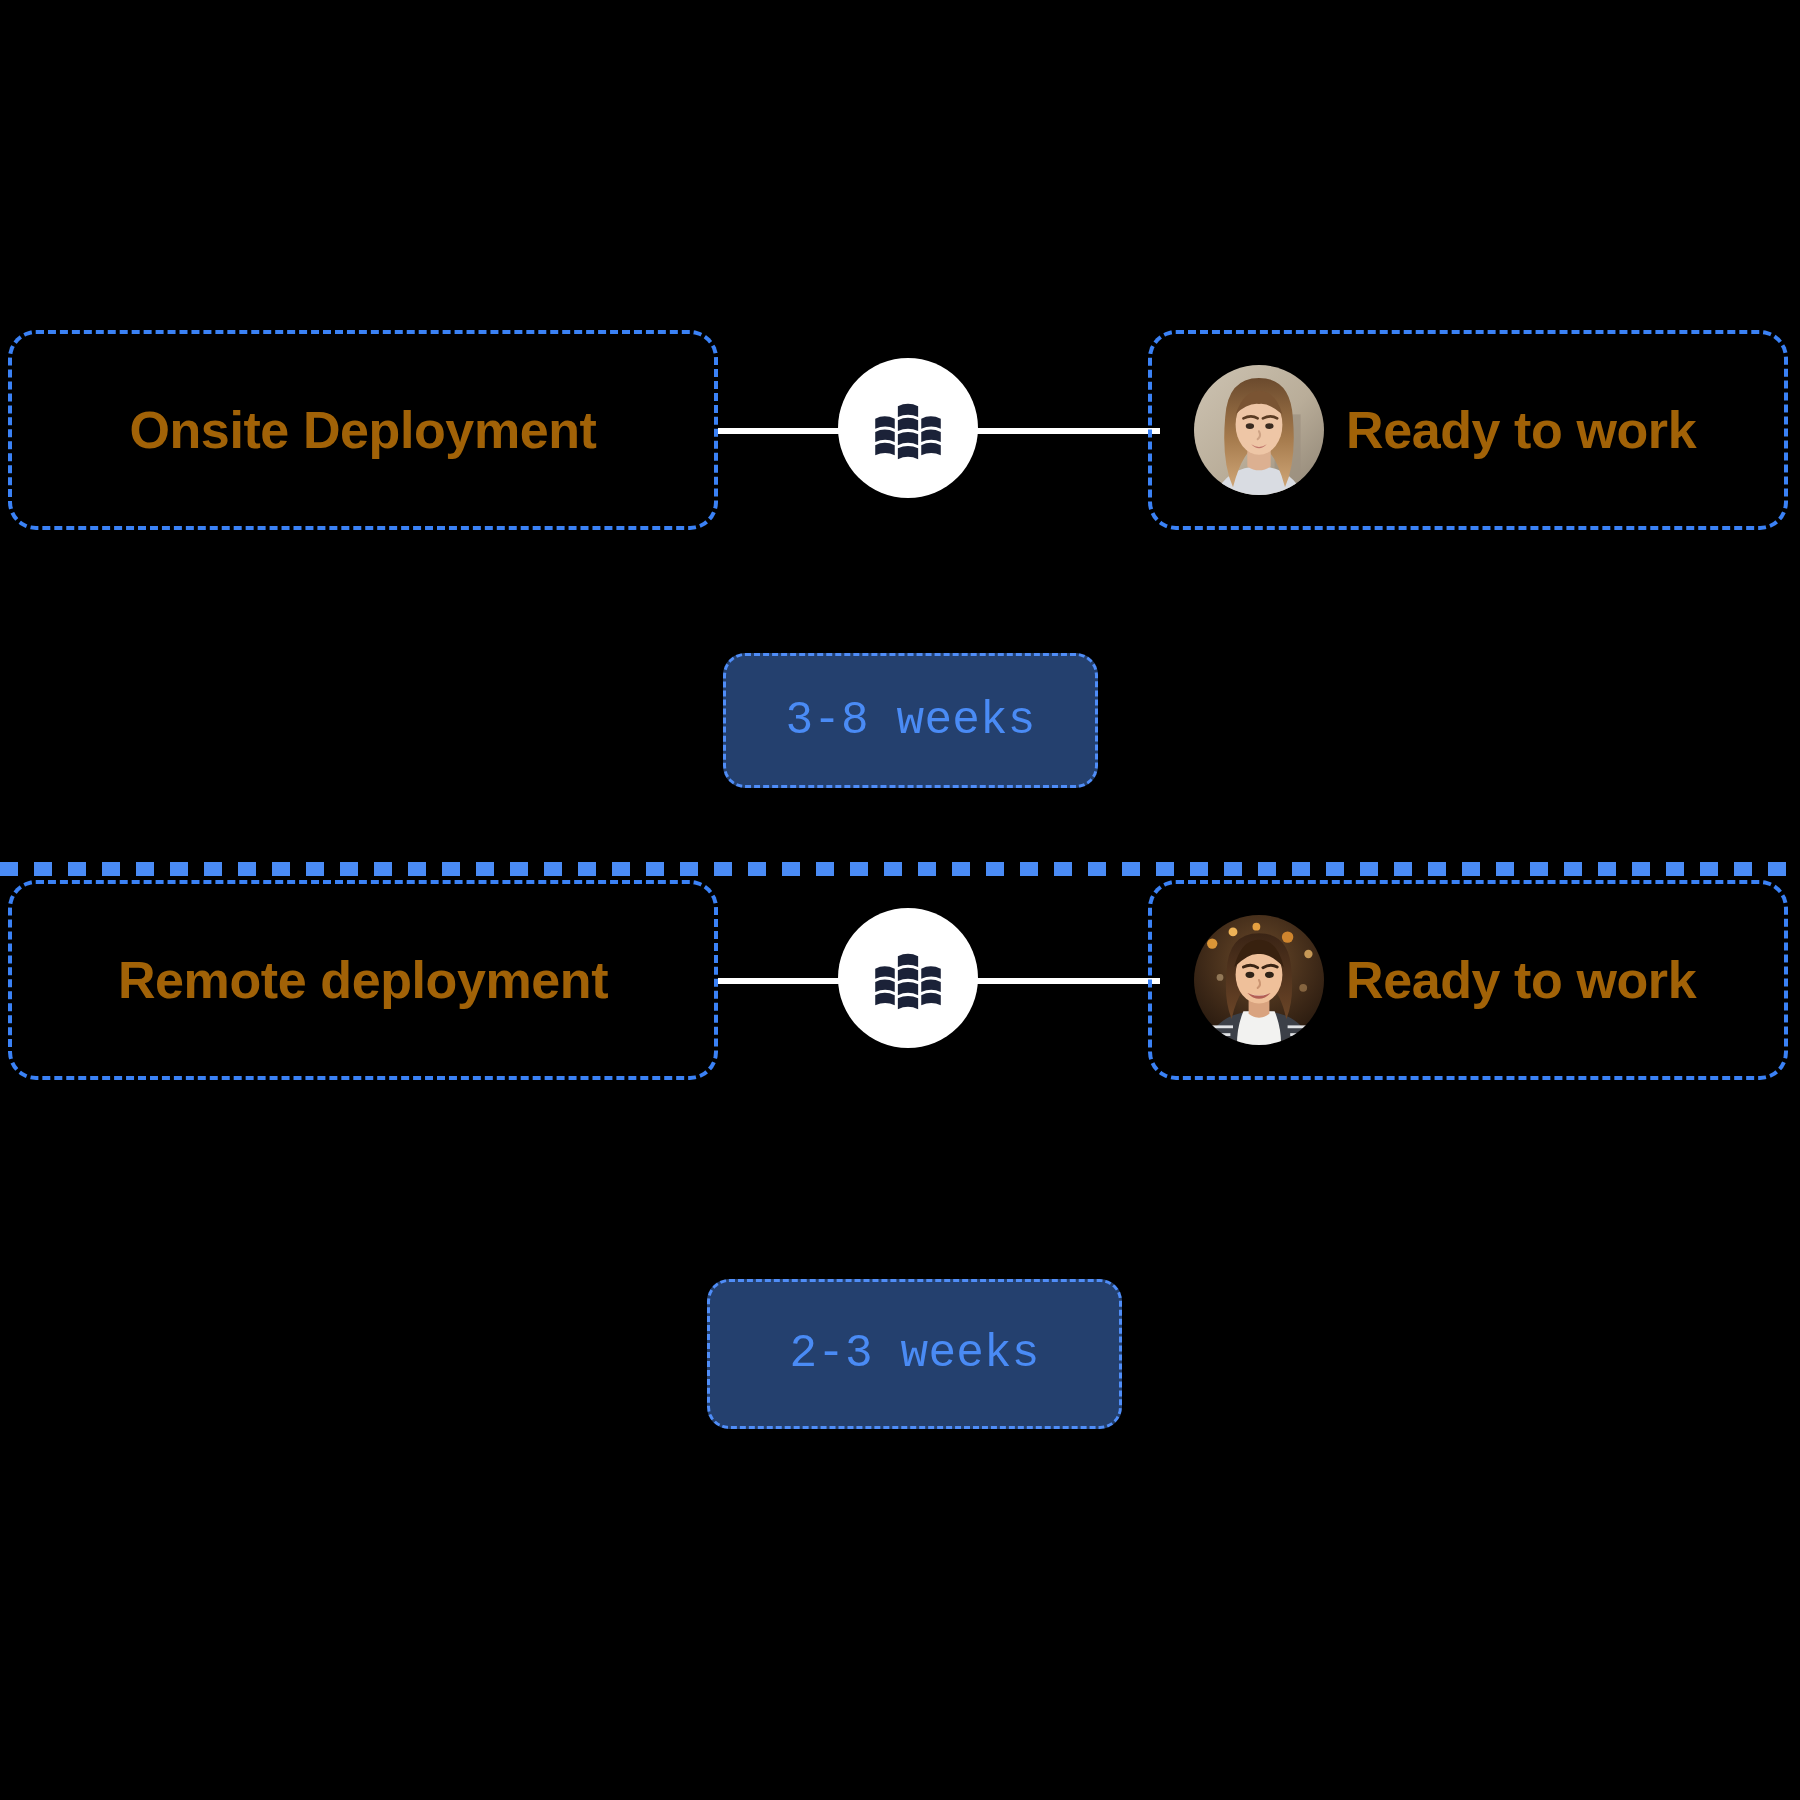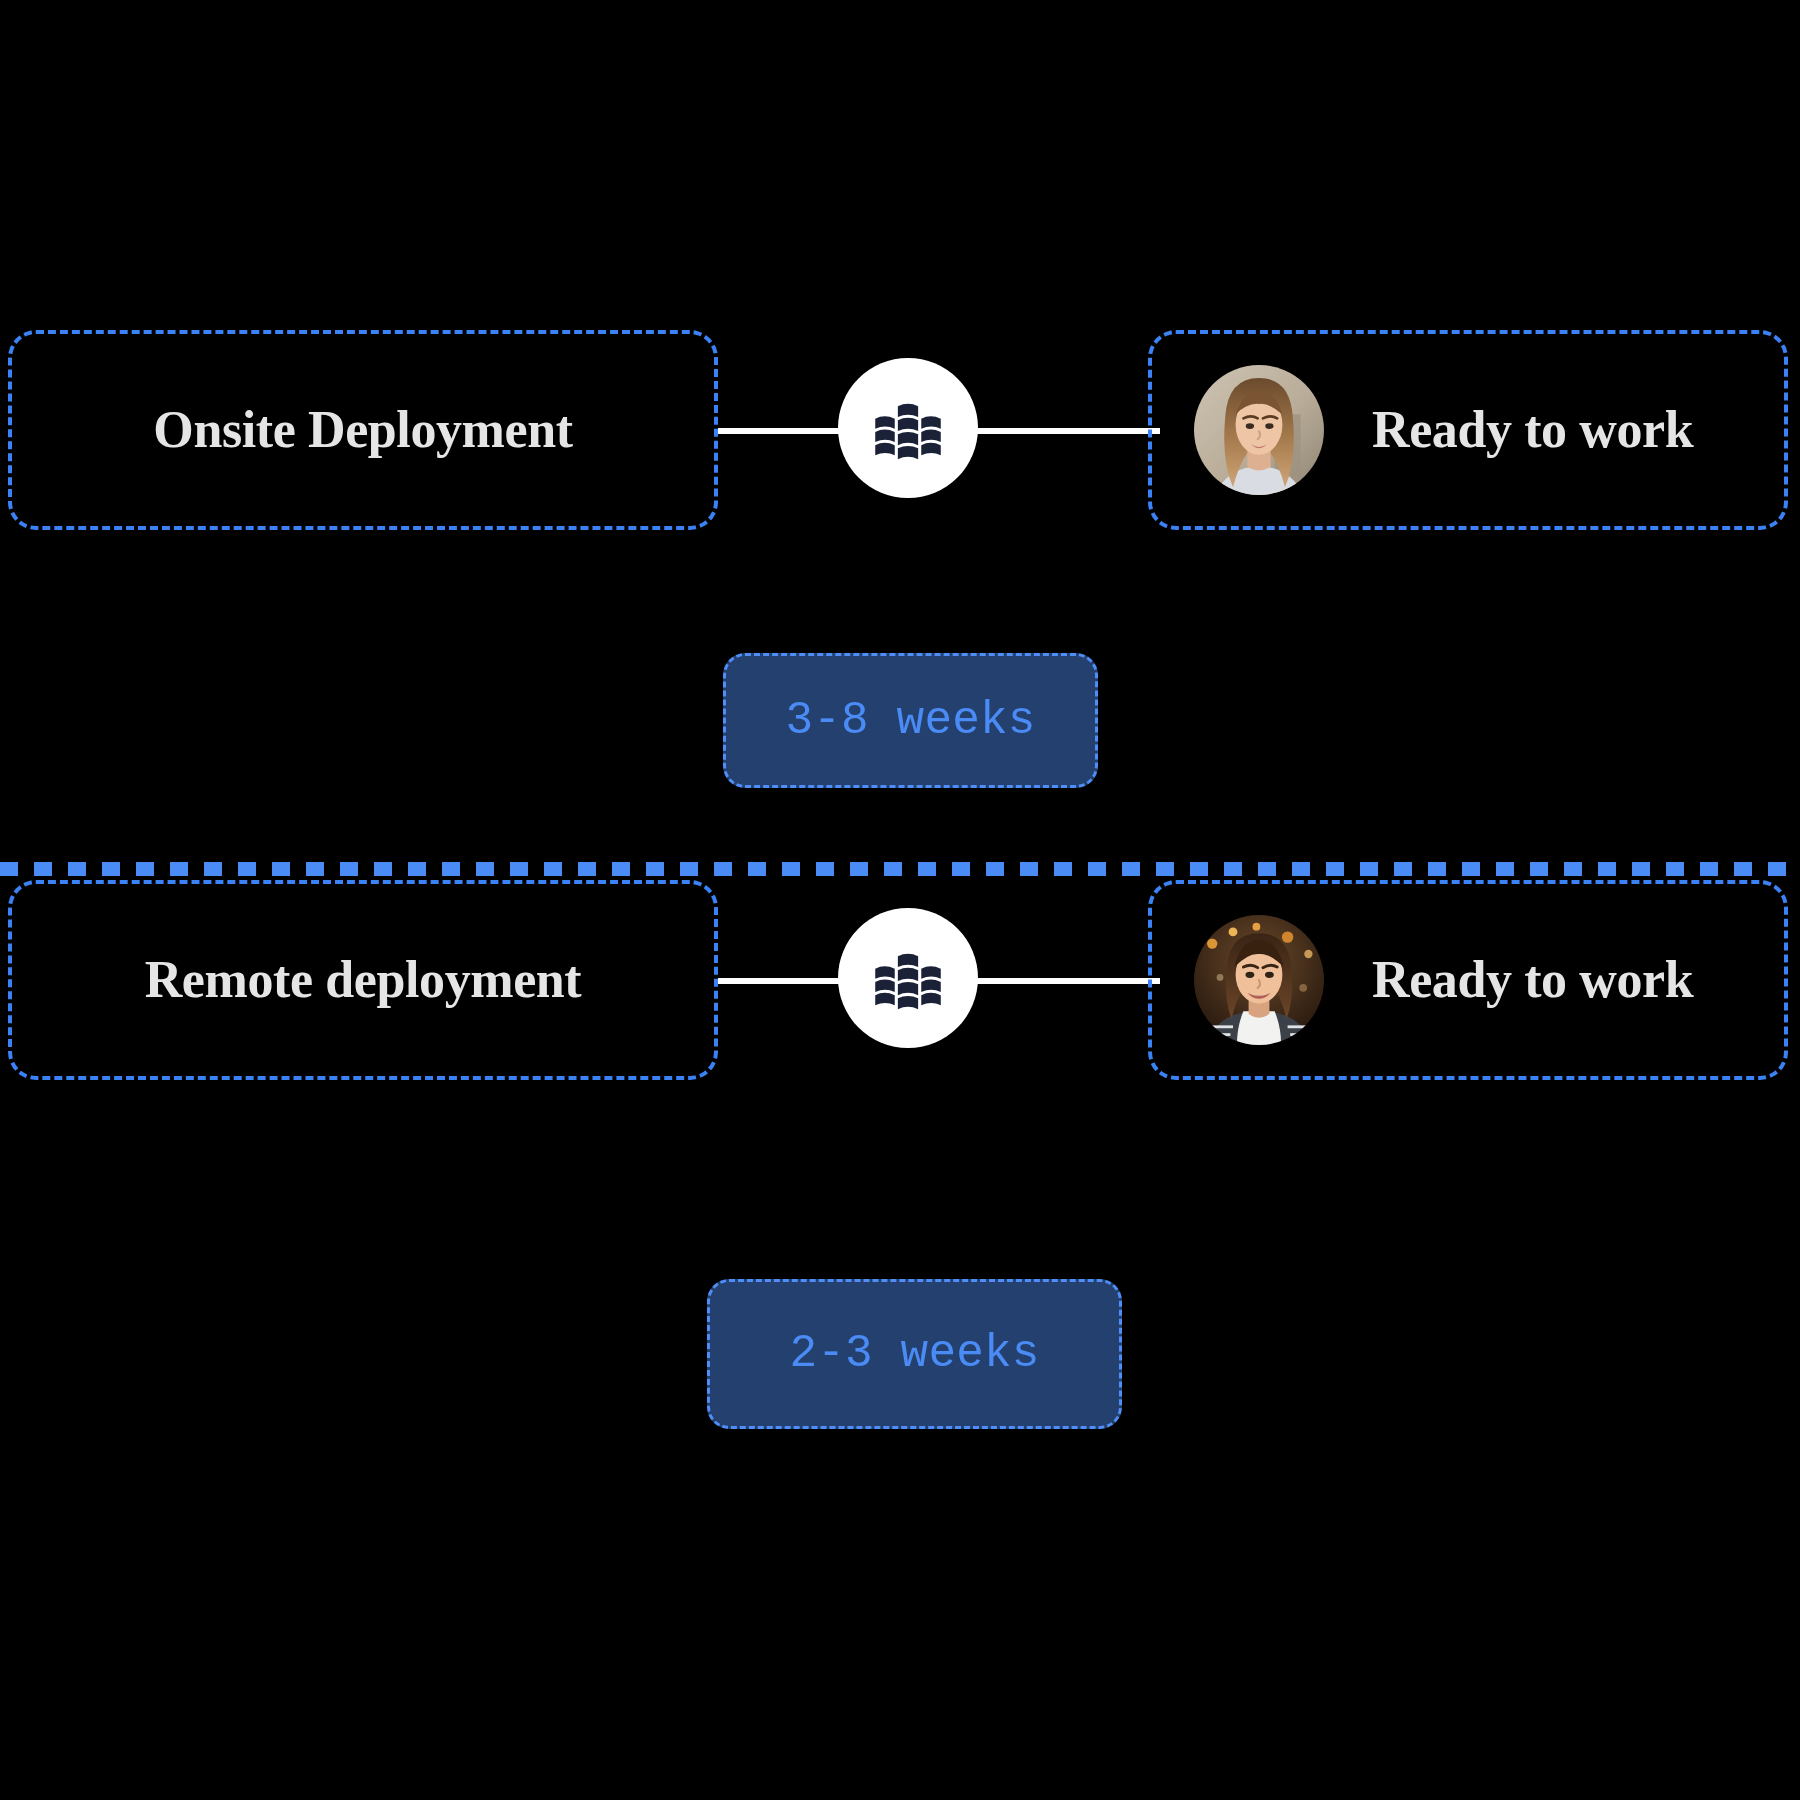--- a/index.html
+++ b/index.html
@@ -50,31 +50,30 @@
     left: 8px;
     width: 710px;
     justify-content: center;
   }
 
   .panel-right {
     left: 1148px;
     width: 640px;
     justify-content: flex-start;
     padding-left: 42px;
-    gap: 48px;
+    gap: 22px;
   }
 
   .panel-label {
-    color: #e5e5e5;
+    color: #a16207;
     font-size: 52px;
     font-weight: 700;
     letter-spacing: -0.4px;
     white-space: nowrap;
     line-height: 1;
-    font-family: Liberation Serif, serif;
   }
 
   
   .connector {
     position: absolute;
     top: 98px;
     height: 6px;
     background: #ffffff;
   }
   .connector-a { left: 718px; width: 190px; }

